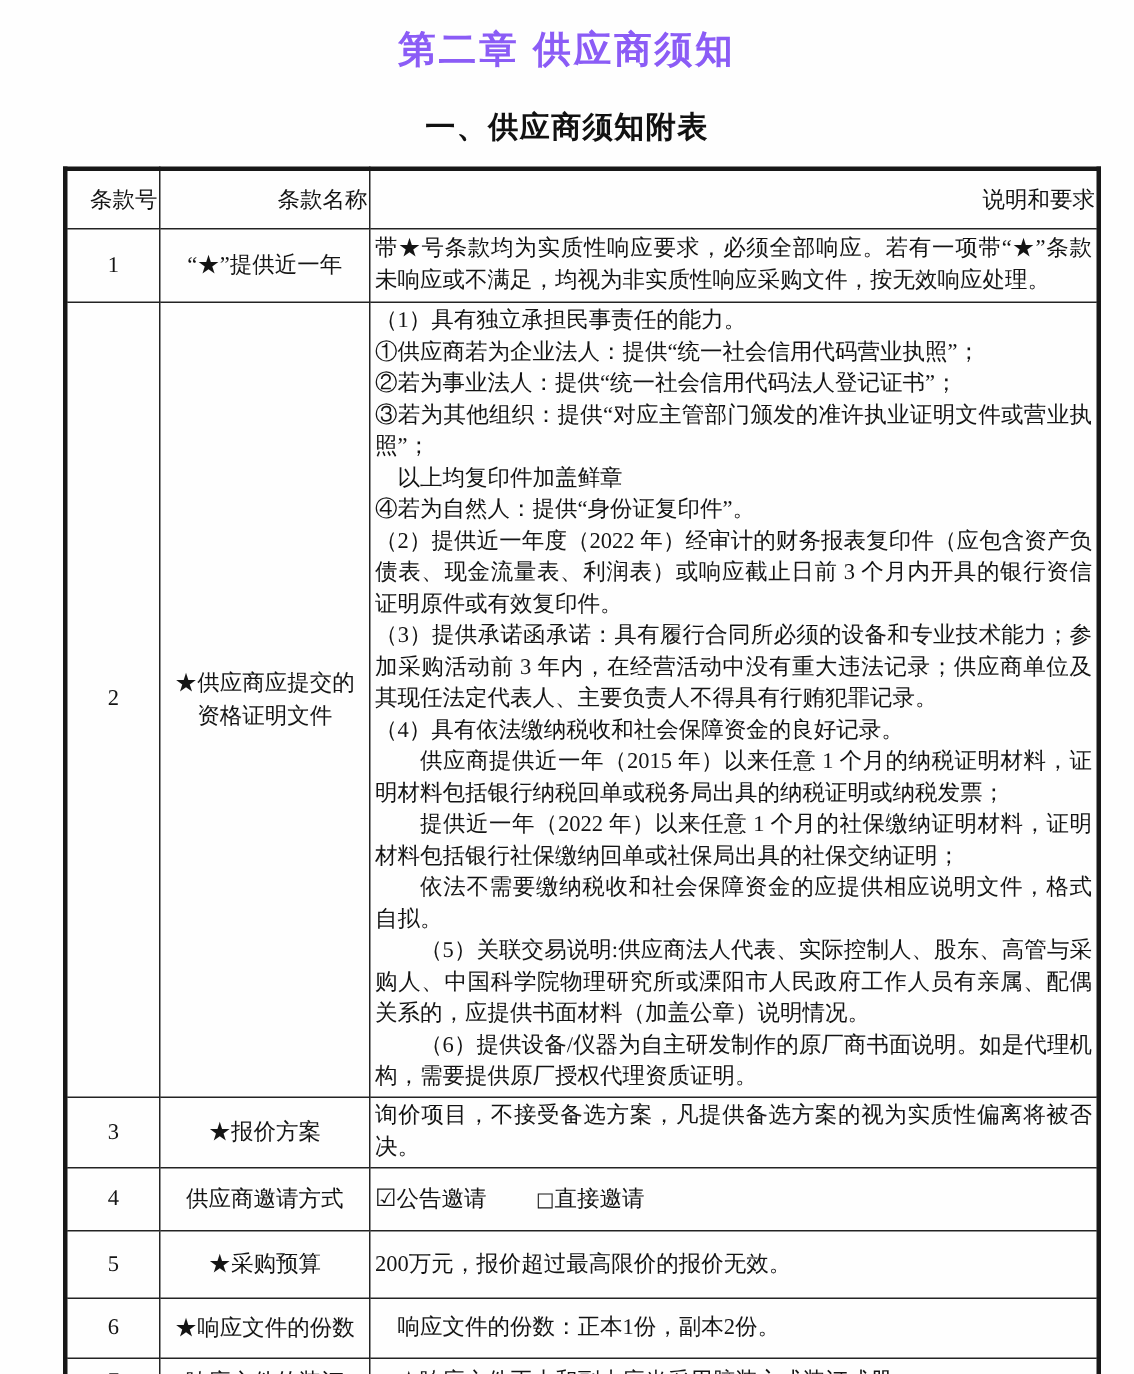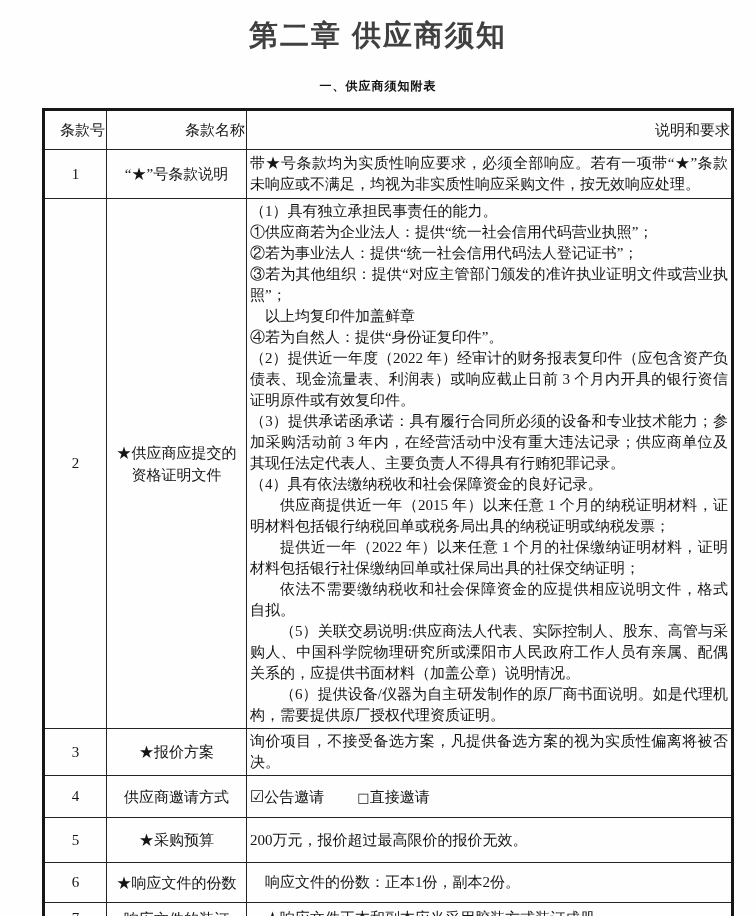--- a/index.html
+++ b/index.html
@@ -17,31 +17,31 @@
     height: 916px;
     background: #fefefe;
     position: relative;
   }
   .chapter-title {
     margin: 0;
     padding-top: 16px;
     text-align: center;
     font-family: "Liberation Sans", "DejaVu Sans", sans-serif;
     font-weight: 700;
-    font-size: 29px;
+    font-size: 25px;
     letter-spacing: 2px;
-    color: #404040;
+    color: #8b5cf6;
   }
   .section-title {
     margin: 0;
     padding-top: 22px;
     text-align: center;
     font-family: "Liberation Sans", "DejaVu Sans", sans-serif;
     font-weight: 700;
-    font-size: 12px;
+    font-size: 20px;
     letter-spacing: 1px;
     color: #111;
   }
   table.notice-table {
     border-collapse: collapse;
     table-layout: fixed;
     width: 689px;
     margin: 13px 0 0 42px;
     border: 3px solid #171717;
   }
@@ -107,21 +107,21 @@
     <thead>
       <tr id="header-row">
           <th>条款号</th>
           <th>条款名称</th>
           <th>说明和要求</th>
         </tr>
     </thead>
     <tbody id="table-body">
         <tr>
           <td class="cell-no">1</td>
-          <td class="cell-name">“★”号条款说明</td>
+          <td class="cell-name">“★”提供近一年</td>
           <td class="cell-desc">
             <p>带★号条款均为实质性响应要求，必须全部响应。若有一项带“★”条款未响应或不满足，均视为非实质性响应采购文件，按无效响应处理。</p>
           </td>
         </tr>
         <tr>
           <td class="cell-no">2</td>
           <td class="cell-name">★供应商应提交的资格证明文件</td>
           <td class="cell-desc">
             <p>（1）具有独立承担民事责任的能力。</p>
             <p>①供应商若为企业法人：提供“统一社会信用代码营业执照”；</p>

